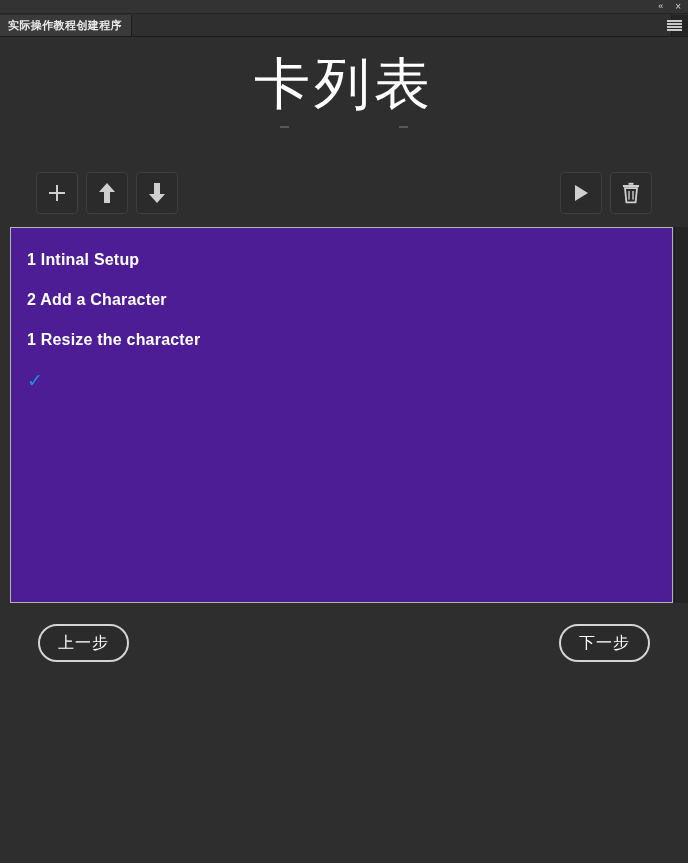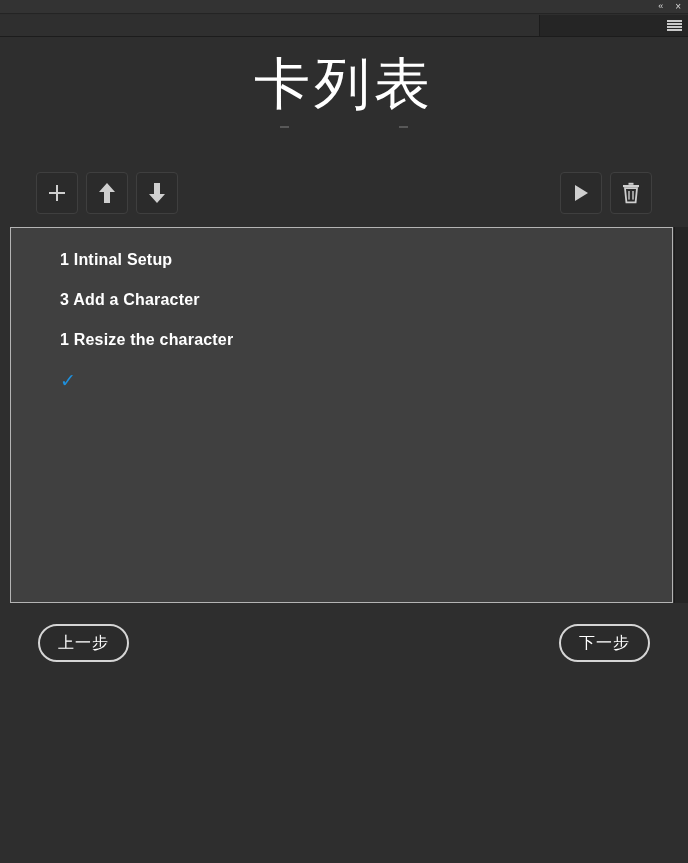--- a/index.html
+++ b/index.html
@@ -146,24 +146,23 @@
     justify-content: center;
     cursor: pointer;
   }
   .tb-btn svg { display: block; }
 
   
   .list-panel {
     position: absolute;
     left: 10px; top: 183px;
     width: 663px; height: 376px;
-    background: #404040;
+    background: #4c1d95;
     border: 1px solid #b4b4b4;
     overflow: hidden;
-    padding-left: 33px;
   }
   .list-inner { padding: 12px 16px 0 16px; }
   .list-row {
     height: 40px;
     display: flex;
     align-items: center;
     justify-content: space-between;
     cursor: pointer;
   }
   .row-text {
@@ -221,20 +220,23 @@
 </style>
 </head>
 <body>
 
 <div class="titlebar">
   <span class="chrome-btn collapse">«</span>
   <span class="chrome-btn close">×</span>
 </div>
 
 <div class="tabstrip">
+  <div class="tab">
+    <span class="tab-label">实际操作教程创建程序</span>
+  </div>
   <div class="tab-rest"></div>
 </div>
 <div class="hamburger">
   <span></span>
   <span></span>
   <span></span>
   <span></span>
 </div>
 
 <div class="page">
@@ -302,21 +304,21 @@
 
   <div class="list-panel">
     <div class="list-inner">
 
       <div class="list-row">
         <span class="row-text">1 Intinal Setup</span>
         <span class="row-check hidden">✓</span>
       </div>
 
       <div class="list-row">
-        <span class="row-text">3 Add a Character</span>
+        <span class="row-text">2 Add a Character</span>
         <span class="row-check hidden">✓</span>
       </div>
 
       <div class="list-row">
         <span class="row-text">1 Resize the character</span>
         <span class="row-check hidden">✓</span>
       </div>
 
       <div class="list-row">
         <span class="row-check">✓</span>

